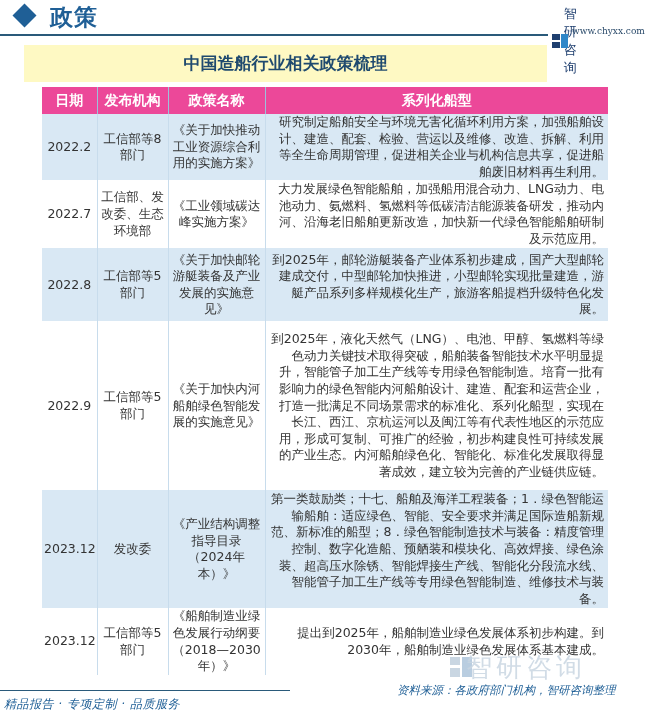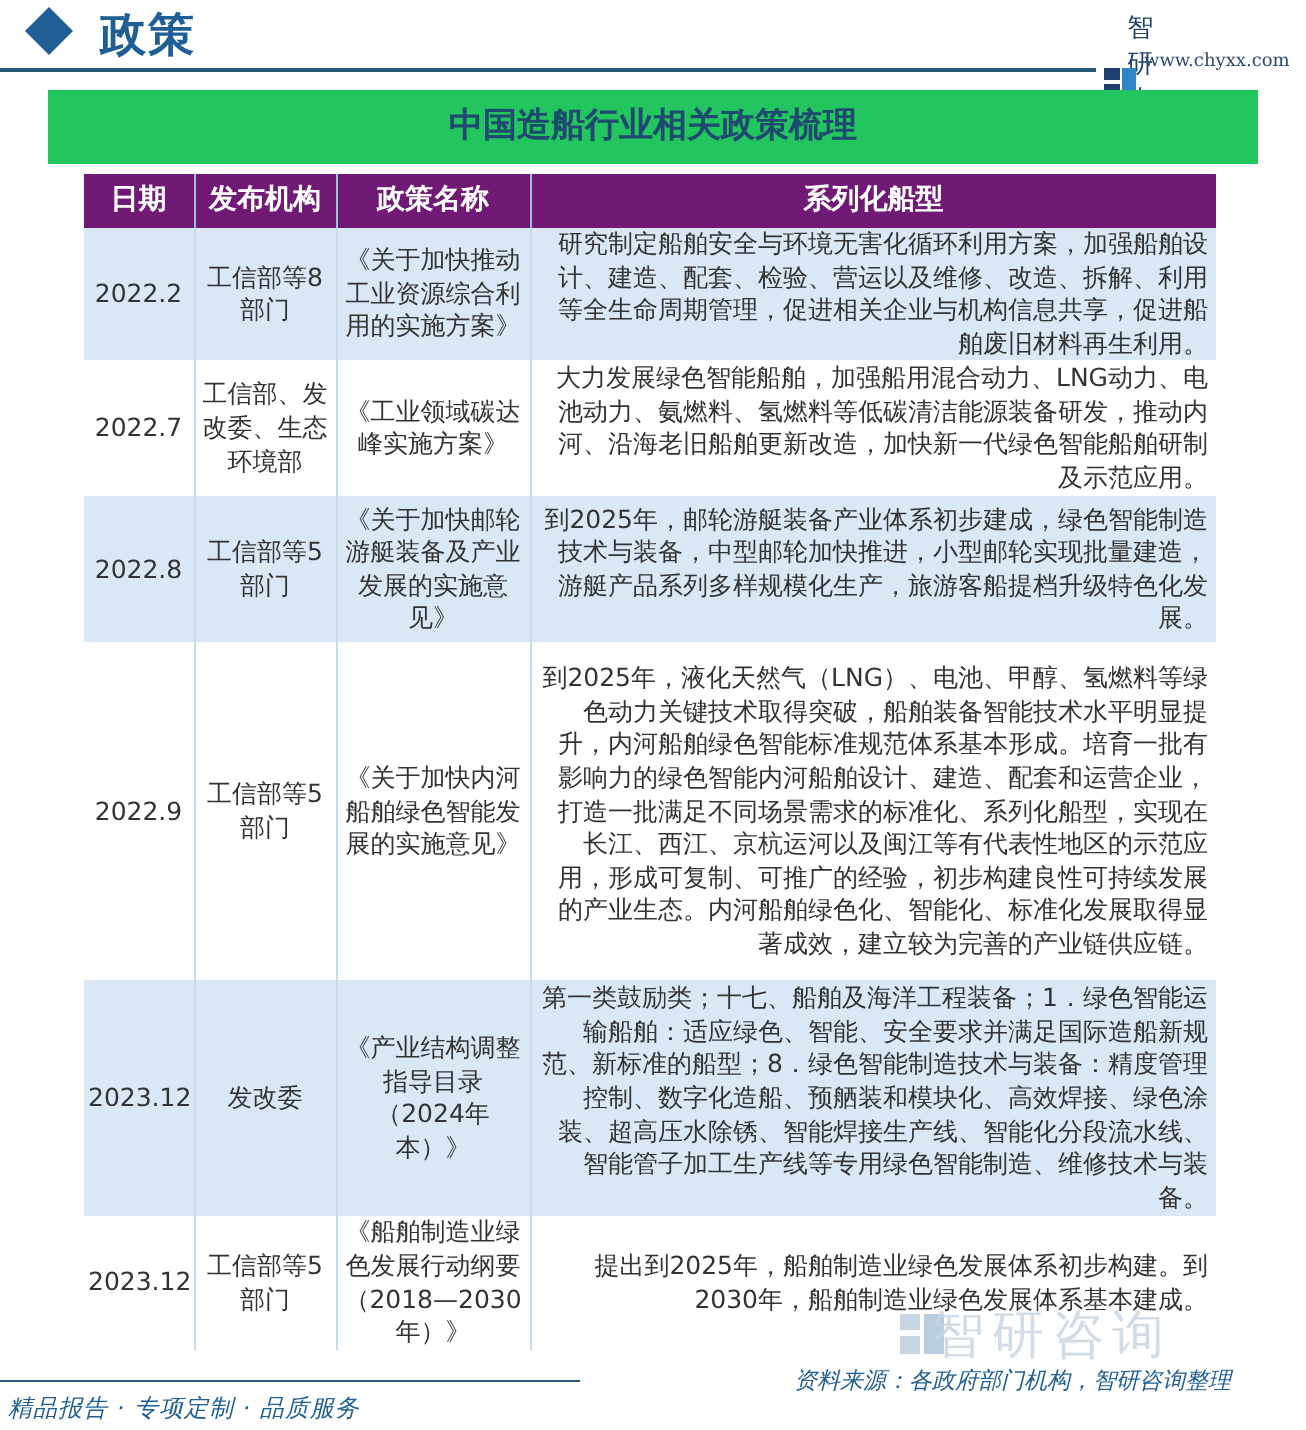--- a/index.html
+++ b/index.html
@@ -21,36 +21,36 @@
     .topline { position:absolute; left:0; top:34px; width:548px; height:2px; background:#2a5a7a; }
     .brand { position:absolute; left:552px; top:5px; display:flex; align-items:center; gap:5px; }
     .brand-logo { width:16px; height:14px; position:relative; }
     .brand-logo .a { position:absolute; left:0; top:0; width:8px; height:6px; background:#1f3f6f; }
     .brand-logo .b { position:absolute; left:9px; top:0; width:7px; height:14px; background:#2e86c8; }
     .brand-logo .c { position:absolute; left:0; top:8px; width:8px; height:6px; background:#1f3f6f; }
     .brand-name { font-size:13px; color:#1f3f6f; letter-spacing:1px; }
     .brand-url { position:absolute; left:572px; top:26px; font-size:9px; color:#2a4a6a; font-family:"DejaVu Serif", serif; }
 
     .title-band {
-      position:absolute; left:24px; top:45px; width:605px; height:37px;
-      background:#22c55e;
+      position:absolute; left:24px; top:45px; width:523px; height:37px;
+      background:#fef9c3;
     }
     .main-title {
       position:absolute; left:0; top:0; width:100%; text-align:center; line-height:37px;
       font-size:17px; font-weight:bold; color:#1f4a6f;
       font-family: "DejaVu Serif", "Liberation Serif", serif;
     }
 
     table.policy {
       position:absolute; left:42px; top:87px; width:566px;
       border-collapse:collapse; table-layout:fixed;
       font-size:12.5px; line-height:16.6px; color:#333;
     }
     table.policy th {
-      background:#701a75; color:#ffffff; font-weight:bold; font-size:14px;
+      background:#ec4899; color:#ffffff; font-weight:bold; font-size:14px;
       height:27px; border-right:1px solid #9cc0dc; padding:0; text-align:center;
       font-family: "DejaVu Serif", "Liberation Serif", serif;
     }
     table.policy th:last-child { border-right:none; }
     table.policy td {
       border-right:1px solid #c8dcec; padding:0 2px; text-align:center; vertical-align:middle;
     }
     table.policy td:last-child { border-right:none; text-align:right; padding:0 4px 0 4px; }
     table.policy tr.blue td { background:#d9e8f4; }
     table.policy tr.white td { background:#ffffff; }
@@ -117,27 +117,27 @@
     <tr class="white" style="height:68px">
       <td>2022.7</td>
       <td>工信部、发改委、生态环境部</td>
       <td>《工业领域碳达峰实施方案》</td>
       <td>大力发展绿色智能船舶，加强船用混合动力、LNG动力、电池动力、氨燃料、氢燃料等低碳清洁能源装备研发，推动内河、沿海老旧船舶更新改造，加快新一代绿色智能船舶研制及示范应用。</td>
     </tr>
     <tr class="blue" style="height:73px">
       <td>2022.8</td>
       <td>工信部等5部门</td>
       <td>《关于加快邮轮游艇装备及产业发展的实施意见》</td>
-      <td>到2025年，邮轮游艇装备产业体系初步建成，绿色智能制造技术与装备，中型邮轮加快推进，小型邮轮实现批量建造，游艇产品系列多样规模化生产，旅游客船提档升级特色化发展。</td>
+      <td>到2025年，邮轮游艇装备产业体系初步建成，国产大型邮轮建成交付，中型邮轮加快推进，小型邮轮实现批量建造，游艇产品系列多样规模化生产，旅游客船提档升级特色化发展。</td>
     </tr>
     <tr class="white" style="height:169px">
       <td>2022.9</td>
       <td>工信部等5部门</td>
       <td>《关于加快内河船舶绿色智能发展的实施意见》</td>
-      <td>到2025年，液化天然气（LNG）、电池、甲醇、氢燃料等绿色动力关键技术取得突破，船舶装备智能技术水平明显提升，内河船舶绿色智能标准规范体系基本形成。培育一批有影响力的绿色智能内河船舶设计、建造、配套和运营企业，打造一批满足不同场景需求的标准化、系列化船型，实现在长江、西江、京杭运河以及闽江等有代表性地区的示范应用，形成可复制、可推广的经验，初步构建良性可持续发展的产业生态。内河船舶绿色化、智能化、标准化发展取得显著成效，建立较为完善的产业链供应链。</td>
+      <td>到2025年，液化天然气（LNG）、电池、甲醇、氢燃料等绿色动力关键技术取得突破，船舶装备智能技术水平明显提升，智能管子加工生产线等专用绿色智能制造。培育一批有影响力的绿色智能内河船舶设计、建造、配套和运营企业，打造一批满足不同场景需求的标准化、系列化船型，实现在长江、西江、京杭运河以及闽江等有代表性地区的示范应用，形成可复制、可推广的经验，初步构建良性可持续发展的产业生态。内河船舶绿色化、智能化、标准化发展取得显著成效，建立较为完善的产业链供应链。</td>
     </tr>
     <tr class="blue" style="height:118px">
       <td>2023.12</td>
       <td>发改委</td>
       <td>《产业结构调整指导目录（2024年本）》</td>
       <td>第一类鼓励类；十七、船舶及海洋工程装备；1．绿色智能运输船舶：适应绿色、智能、安全要求并满足国际造船新规范、新标准的船型；8．绿色智能制造技术与装备：精度管理控制、数字化造船、预舾装和模块化、高效焊接、绿色涂装、超高压水除锈、智能焊接生产线、智能化分段流水线、智能管子加工生产线等专用绿色智能制造、维修技术与装备。</td>
     </tr>
     <tr class="white" style="height:57px">
       <td>2023.12</td>
       <td>工信部等5部门</td>

